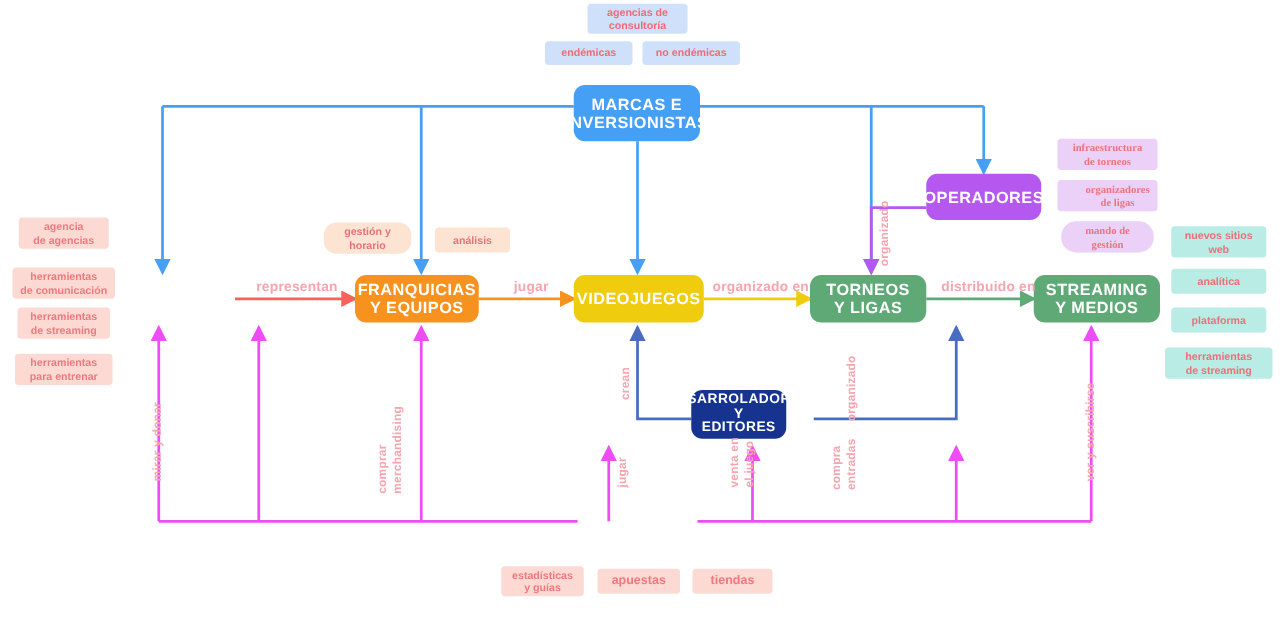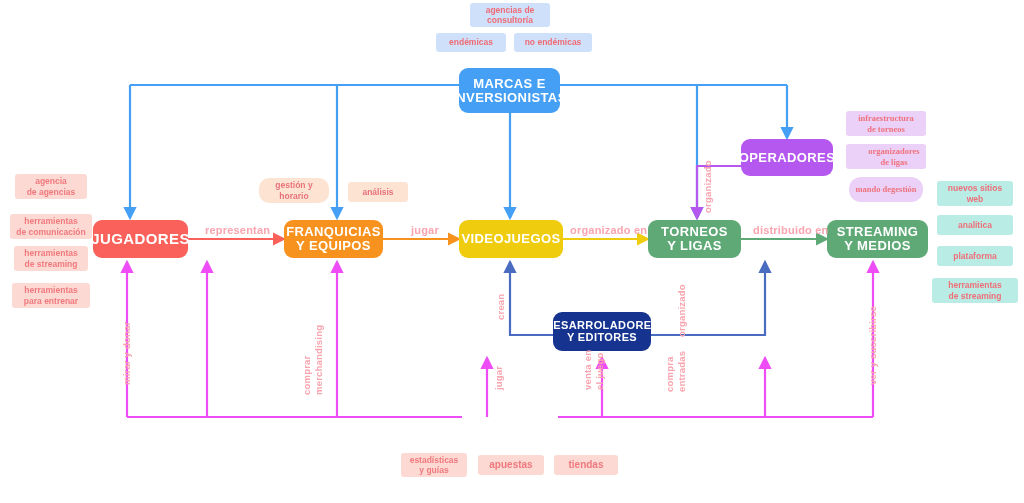--- a/index.html
+++ b/index.html
@@ -88,23 +88,20 @@
       <path d="M487,417 L487,358" stroke="#ee4df5" marker-end="url(#ar-mag)"></path>
       <path d="M602,417 L602,358" stroke="#ee4df5" marker-end="url(#ar-mag)"></path>
       <path d="M765,417 L765,358" stroke="#ee4df5" marker-end="url(#ar-mag)"></path>
       <path d="M207,417 L207,262" stroke="#ee4df5" marker-end="url(#ar-mag)"></path>
       <path d="M873,417 L873,262" stroke="#ee4df5" marker-end="url(#ar-mag)"></path>
       <path d="M127,417 L462,417" stroke="#ee4df5"></path>
       <path d="M558,417 L873,417" stroke="#ee4df5"></path>
     </g>
   </svg>
 
-  <div class="node big" style="left:93px;top:220px;width:95px;height:38px;background:#f9615a;">
-    <span>JUGADORES</span>
-  </div>
 
   <div class="node med" style="left:284px;top:220px;width:99px;height:38px;background:#f7921e;flex-direction:column;">
     <span>FRANQUICIAS</span>
     <span>Y EQUIPOS</span>
   </div>
 
   <div class="node med" style="left:459px;top:220px;width:104px;height:38px;background:#efcc0e;">
     <span>VIDEOJUEGOS</span>
   </div>
 
@@ -120,21 +117,21 @@
 
   <div class="node med" style="left:459px;top:68px;width:101px;height:45px;background:#45a0f5;flex-direction:column;">
     <span>MARCAS E</span>
     <span>INVERSIONISTAS</span>
   </div>
 
   <div class="node med" style="left:741px;top:139px;width:92px;height:37px;background:#b558f0;">
     <span>OPERADORES</span>
   </div>
 
-  <div class="node sm" style="left:553px;top:312px;width:98px;height:39px;background:#15338f;flex-direction:column;">
+  <div class="node sm" style="left:553px;top:312px;width:76px;height:39px;background:#15338f;flex-direction:column;">
     <span>DESARROLADORES</span>
     <span>Y EDITORES</span>
   </div>
 
 
   <div class="elabel h" style="left:205px;top:224px;">representan</div>
   <div class="elabel h" style="left:411px;top:224px;">jugar</div>
   <div class="elabel h" style="left:570px;top:224px;">organizado en</div>
   <div class="elabel h" style="left:753px;top:224px;">distribuido en</div>
 
@@ -196,21 +193,21 @@
   </div>
 
   <div class="chip c-purple" style="left:846px;top:111px;width:80px;height:25px;flex-direction:column;">
     <span>infraestructura</span>
     <span>de torneos</span>
   </div>
   <div class="chip c-purple" style="left:846px;top:144px;width:80px;height:25px;flex-direction:column;padding-left:20px;">
     <span>organizadores</span>
     <span>de ligas</span>
   </div>
-  <div class="chip c-purple" style="left:849px;top:177px;width:74px;height:25px;flex-direction:row;border-radius:12px;">
+  <div class="chip c-purple" style="left:849px;top:177px;width:74px;height:25px;flex-direction:column;border-radius:12px;">
     <span>mando de</span>
     <span>gestión</span>
   </div>
 
   <div class="chip c-teal" style="left:937px;top:181px;width:76px;height:25px;flex-direction:column;">
     <span>nuevos sitios</span>
     <span>web</span>
   </div>
   <div class="chip c-teal" style="left:937px;top:215px;width:76px;height:20px;">
     <span>analítica</span>

